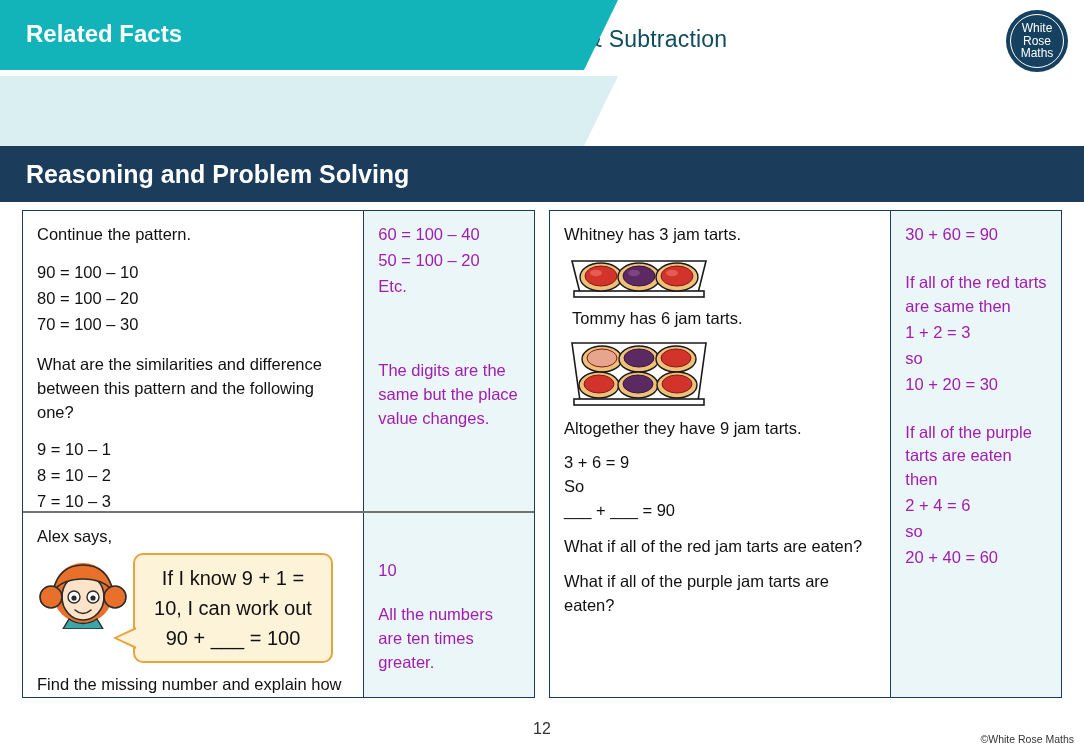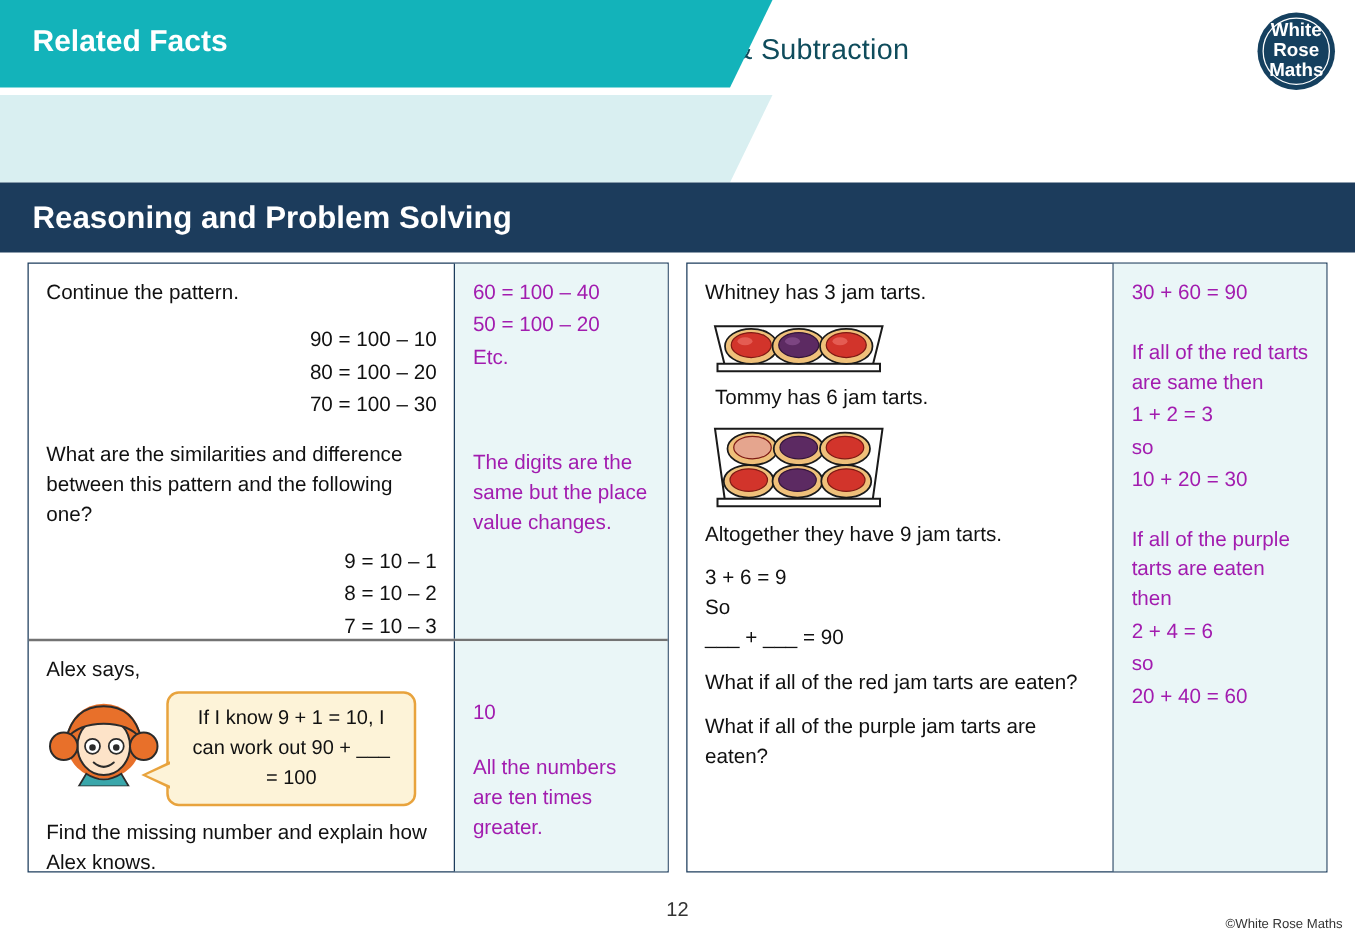--- a/index.html
+++ b/index.html
@@ -22,21 +22,21 @@
     white-space:nowrap;
   }
   .header-title .sep { color:#00a1a7; }
   .logo {
     position:absolute; right:16px; top:10px;
     width:62px; height:62px; border-radius:50%;
     background:#15405f;
     color:#ffffff;
     display:flex; flex-direction:column; align-items:center; justify-content:center;
     line-height:1.05;
-    font-size:15px; font-weight:bold;
+    font-size:12px; font-weight:normal;
   }
   .logo .ring {
     position:absolute; left:4px; top:4px; width:54px; height:54px;
     border:1.5px solid #ffffff; border-radius:50%;
   }
   .logo span { position:relative; z-index:2; }
 
   
   .band-teal {
     position:absolute; left:0; top:76px; width:584px; height:70px;
@@ -92,35 +92,35 @@
     padding:12px 14px;
     font-size:16.5px; color:#111111; line-height:1.45;
     overflow:hidden;
   }
   .qcell-q { width:342px; border-right:1px solid #1c3c5c; }
   .qcell-a { width:170px; background:#eaf6f7; color:#a21caf; }
   .panel-right .qcell-q { width:342px; }
   .panel-right .qcell-a { width:170px; }
 
   .center { text-align:center; }
-  .eqs { margin:14px 0 0 0; text-align:right; }
+  .eqs { margin:14px 0 0 0; text-align:left; }
   .eqs div { margin-bottom:2px; }
   .gap { height:14px; }
   .ans-line { margin-bottom:2px; }
   .ans-space { height:22px; }
 
   
   .bubble {
     position:relative;
     display:inline-block;
     border:2px solid #e8a33d;
     background:#fdf3d8;
     border-radius:10px;
     padding:8px 14px;
-    font-size:16px; color:#111;
+    font-size:20px; color:#111;
     text-align:center;
     line-height:1.5;
     width:200px;
   }
   .bubble:after {
     content:"";
     position:absolute; left:-18px; bottom:14px;
     width:0;height:0;
     border-top:9px solid transparent;
     border-bottom:9px solid transparent;

